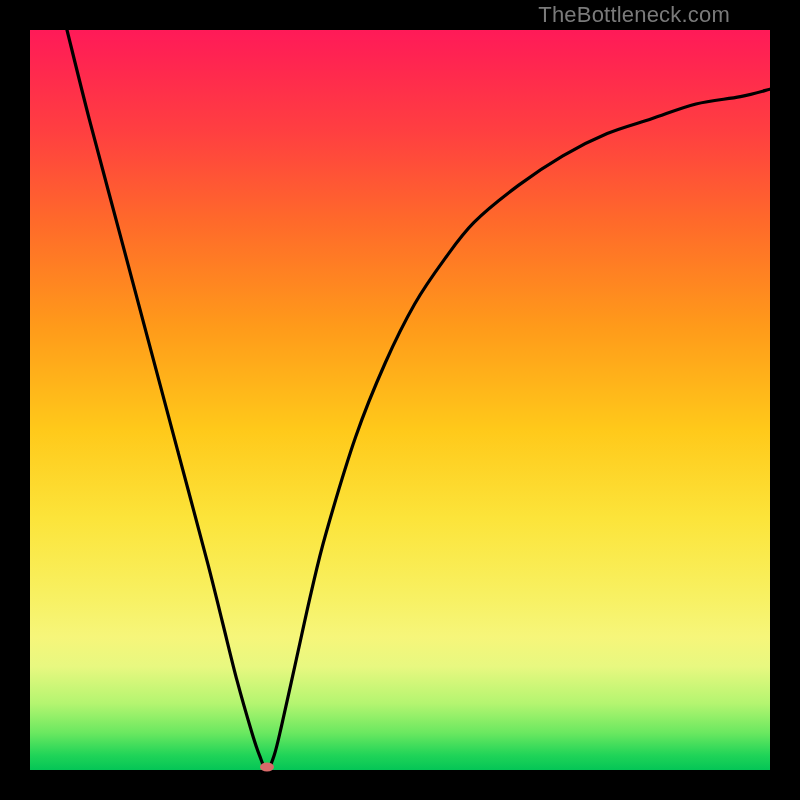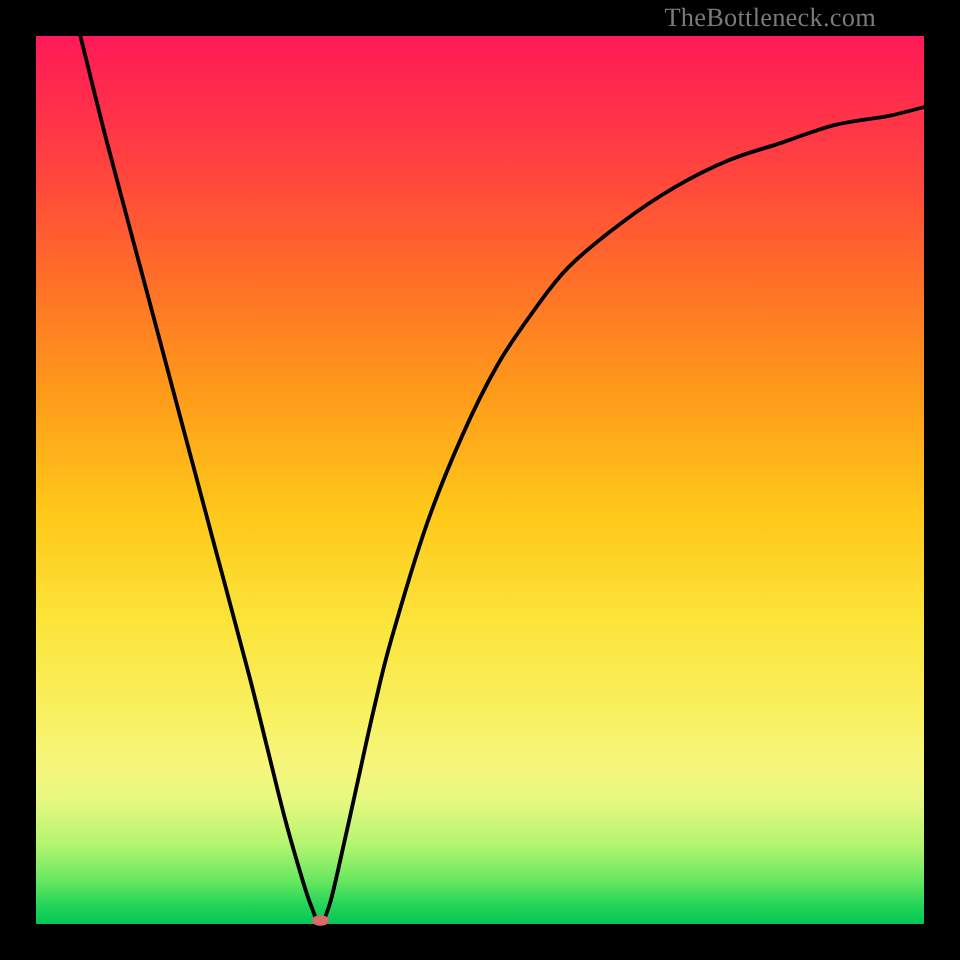--- a/index.html
+++ b/index.html
@@ -9,21 +9,20 @@
     height: 800px;
     background: #000;
     font-family: Arial, Helvetica, sans-serif;
     overflow: hidden;
   }
   .chart-wrapper {
     position: relative;
     width: 760px;
     height: 800px;
     background: #000;
-    font-family: Liberation Serif, serif;
   }
   .plot-area {
     position: absolute;
     left: 30px;
     top: 30px;
     width: 740px;
     height: 740px;
     background: linear-gradient(to bottom,
       #ff1a58 0%,
       #ff2a4d 6%,

